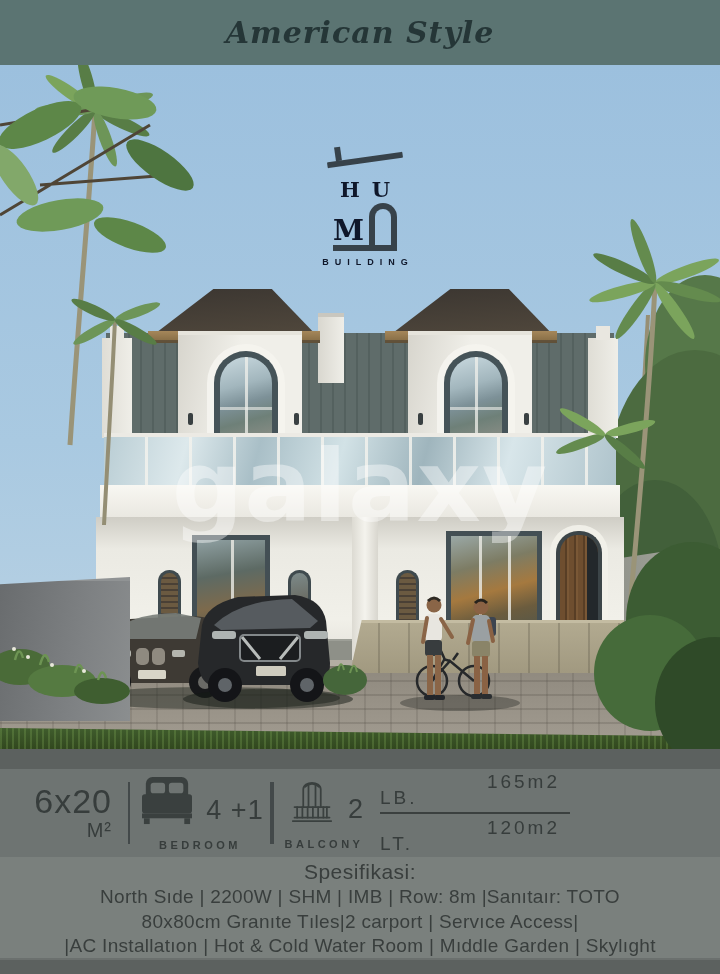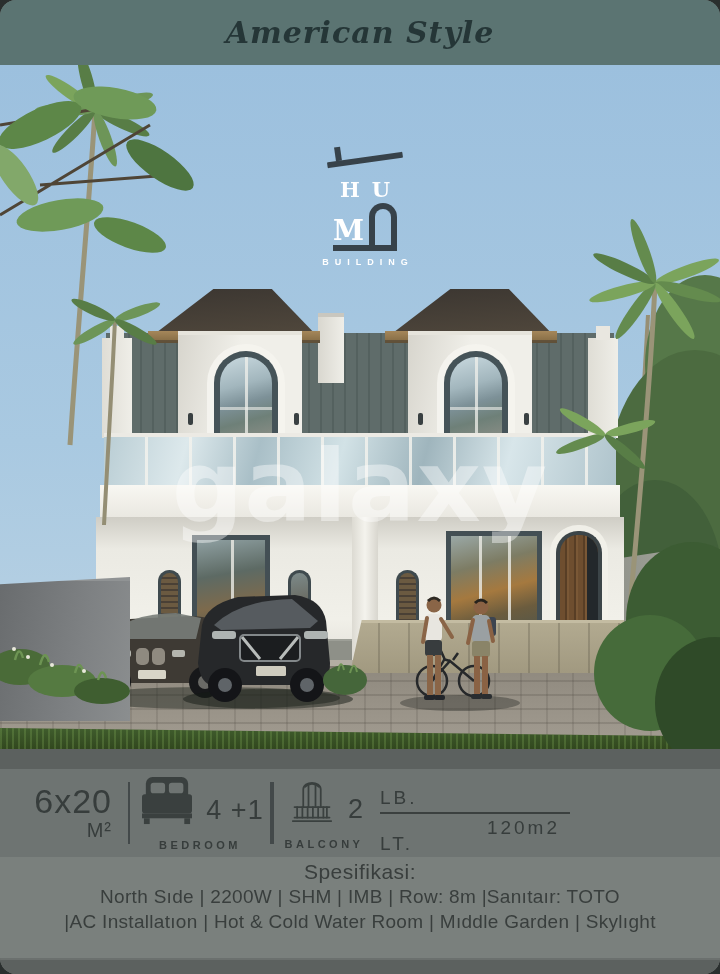--- a/index.html
+++ b/index.html
@@ -1,33 +1,33 @@
 <!DOCTYPE html>
 <html><head>
 <meta charset="utf-8">
 <style>
   html,body{margin:0;padding:0;background:#2a2f2e;}
   .poster{position:relative;width:720px;height:974px;margin:0 auto;overflow:hidden;
-          font-family:"Liberation Sans","DejaVu Sans",sans-serif;background:#717774;border-radius:16px;}
+          font-family:"Liberation Sans","DejaVu Sans",sans-serif;background:#717774;}
 
   
   .top-bar{position:absolute;left:0;top:0;width:720px;height:65px;background:#5b7472;
            display:flex;align-items:center;justify-content:center;}
   .top-bar .title{font-family:"DejaVu Serif",serif;font-style:italic;font-weight:600;
            font-size:30px;color:#253637;letter-spacing:1px;}
 
   
   .scene{position:absolute;left:0;top:65px;width:720px;height:684px;overflow:hidden;}
   .scene *{position:absolute;}
   .sky{left:0;top:0;width:720px;height:684px;
        background:linear-gradient(180deg,#9cc0de 0%,#a9c9e1 55%,#bdd4e4 100%);}
   svg.layer{left:0;top:0;width:720px;height:684px;}
 
   
-  .logo{left:322px;top:82px;width:86px;height:128px;color:#ffffff;}
+  .logo{left:322px;top:82px;width:86px;height:128px;color:#0f172a;}
   .logo-roof{left:5px;top:10px;width:76px;height:6px;background:#37424a;transform:rotate(-8deg);border-radius:1px;}
   .logo-chimney{left:13px;top:0px;width:6px;height:14px;background:#37424a;transform:rotate(-8deg);}
   .logo-hu{left:0;top:30px;width:86px;text-align:center;font-family:"DejaVu Serif",serif;
            font-weight:700;font-size:21px;letter-spacing:12px;text-indent:12px;}
   .logo-mrow{left:0;top:58px;width:86px;height:40px;display:flex;align-items:flex-end;justify-content:center;gap:5px;position:absolute;}
   .logo-m{position:static;font-family:"DejaVu Serif",serif;font-weight:700;font-size:28px;line-height:28px;}
   .logo-arch{position:static;width:16px;height:36px;border:6px solid #37424a;border-bottom:none;
              border-radius:14px 14px 0 0;}
   .logo-base{left:11px;top:98px;width:64px;height:6px;background:#37424a;}
   .logo-sub{left:-10px;top:110px;width:106px;text-align:center;font-size:9px;font-weight:600;
@@ -400,29 +400,31 @@
           </g>
         </svg>
         <span class="spec-count">2</span>
       </div>
       <div class="spec-label">BALCONY</div>
     </div>
 
     <div class="spec-area">
       <div class="area-row">
         <span class="area-label">LB.</span>
+        <span class="area-value">165m2</span>
       </div>
       <div class="area-line"></div>
       <div class="area-row">
         <span class="area-label">LT.</span>
         <span class="area-value">120m2</span>
       </div>
     </div>
   </div>
 
   <div class="details">
     <div class="details-title">Spesifikasi:</div>
     <div class="details-line">North Sıde | 2200W | SHM | IMB | Row: 8m |Sanıtaır: TOTO</div>
+    <div class="details-line">80x80cm Granıte Tıles|2 carport | Servıce Access|</div>
     <div class="details-line">|AC Installatıon | Hot &amp; Cold Water Room | Mıddle Garden | Skylıght</div>
   </div>
 
   <div class="strip lower"></div>
 </div>
 
 </body></html>

